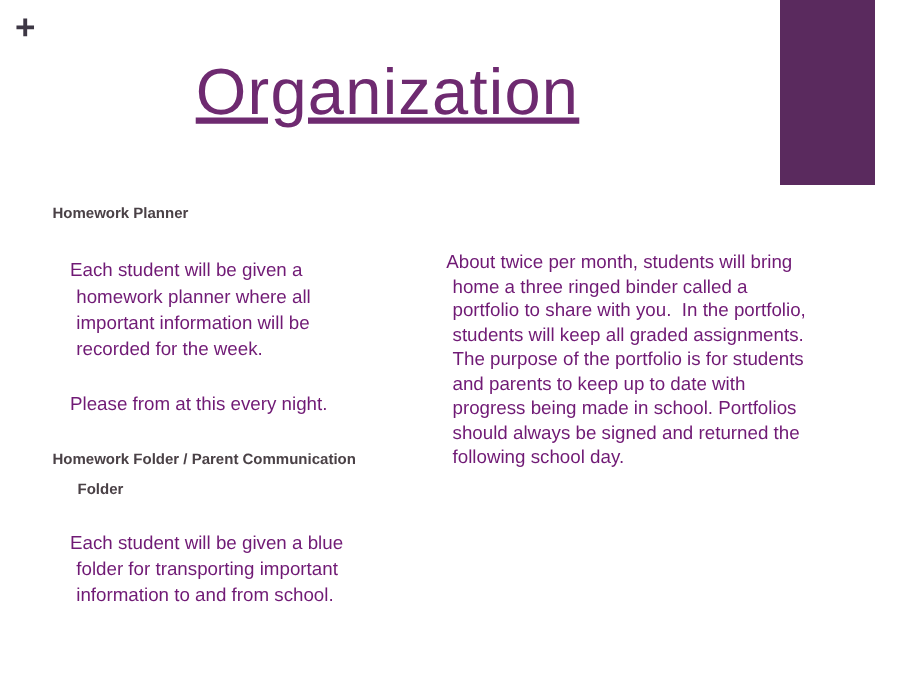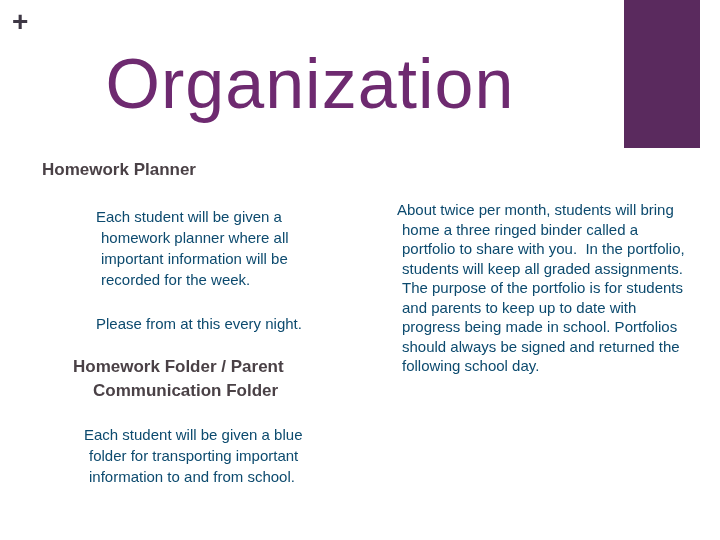--- a/index.html
+++ b/index.html
@@ -19,57 +19,56 @@
     font-size: 28px;
     font-weight: bold;
     color: #3d3744;
   }
   .title {
     position: absolute;
     left: 0;
     top: 44px;
     width: 620px;
     text-align: center;
-    font-size: 70px;
+    font-size: 52px;
     font-weight: 400;
     letter-spacing: 1px;
     color: #6e2a70;
     white-space: nowrap;
+    text-decoration: underline;
   }
   .accent-rect {
     position: absolute;
     left: 624px;
     top: 0;
     width: 76px;
     height: 148px;
     background: #5a2a5e;
   }
   .col-heading {
     position: absolute;
-    font-size: 17px;
+    font-size: 12px;
     font-weight: bold;
     color: #4a4146;
     line-height: 24px;
   }
   .body-text {
     position: absolute;
     font-size: 15px;
-    color: #0c4a6e;
+    color: #701a75;
     line-height: 21px;
     white-space: pre-wrap;
-    margin-left: 40px;
   }
   .hanging {
     padding-left: 5px;
     text-indent: -5px;
   }
   .heading-hanging {
     padding-left: 20px;
     text-indent: -20px;
-    margin-left: 31px;
   }
   .right-para {
     line-height: 19.5px;
   }
 </style>
 </head>
 <body>
 
 <div class="slide">
 
@@ -80,18 +79,18 @@
   <div class="accent-rect"></div>
 
   <div class="col-heading" style="left:42px; top:158px; width:280px;">Homework Planner</div>
 
   <div class="body-text hanging" style="left:56px; top:206px; width:248px;">Each student will be given a homework planner where all important information will be recorded for the week.</div>
 
   <div class="body-text hanging" style="left:56px; top:313px; width:260px;">Please from at this every night.</div>
 
   <div class="col-heading heading-hanging" style="left:42px; top:355px; width:268px;">Homework Folder / Parent Communication Folder</div>
 
-  <div class="body-text hanging" style="left:44px; top:424px; width:248px;">Each student will be given a blue folder for transporting important information to and from school.</div>
+  <div class="body-text hanging" style="left:56px; top:424px; width:248px;">Each student will be given a blue folder for transporting important information to and from school.</div>
 
 
   <div class="body-text hanging right-para" style="left:357px; top:200px; width:288px;">About twice per month, students will bring home a three ringed binder called a portfolio to share with you.  In the portfolio, students will keep all graded assignments.  The purpose of the portfolio is for students and parents to keep up to date with progress being made in school. Portfolios should always be signed and returned the following school day.</div>
 
 </div>
 
 </body></html>

